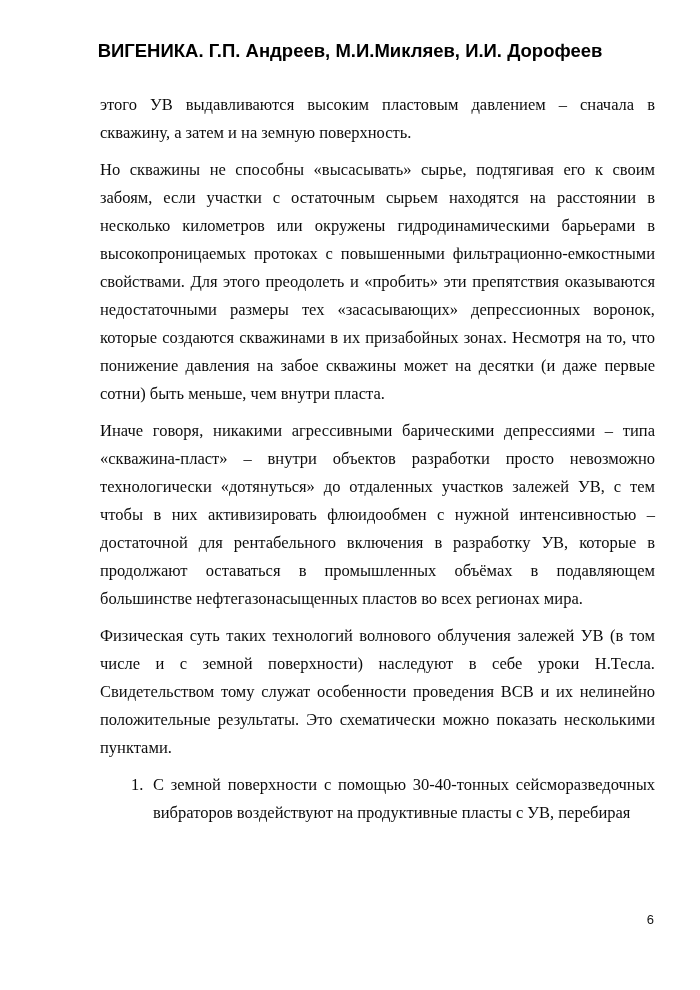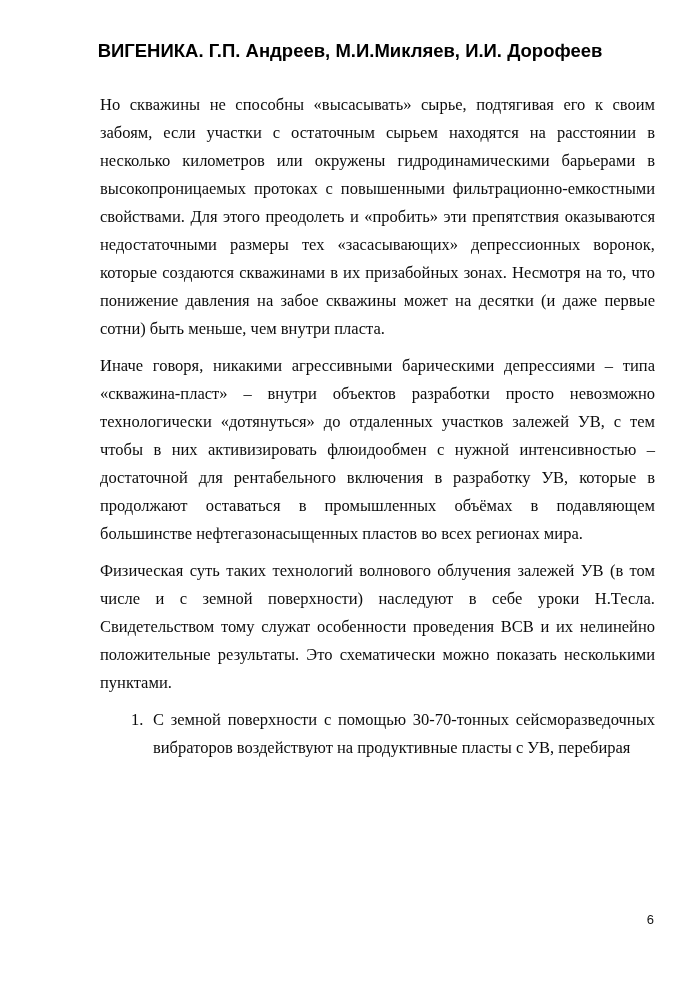--- a/index.html
+++ b/index.html
@@ -60,28 +60,29 @@
     color: #111111;
   }
 </style>
 </head>
 <body>
 
 <div class="page">
 
   <h1 class="doc-title">ВИГЕНИКА. Г.П. Андреев, М.И.Микляев, И.И. Дорофеев</h1>
 
+  <p class="para">этого УВ выдавливаются высоким пластовым давлением – сначала в скважину, а затем и на земную поверхность.</p>
 
   <p class="para">Но скважины не способны «высасывать» сырье, подтягивая его к своим забоям, если участки с остаточным сырьем находятся на расстоянии в несколько километров или окружены гидродинамическими барьерами в высокопроницаемых протоках с повышенными фильтрационно-емкостными свойствами. Для этого преодолеть и «пробить» эти препятствия оказываются недостаточными размеры тех «засасывающих» депрессионных воронок, которые создаются скважинами в их призабойных зонах. Несмотря на то, что понижение давления на забое скважины может на десятки (и даже первые сотни) быть меньше, чем внутри пласта.</p>
 
   <p class="para">Иначе говоря, никакими агрессивными барическими депрессиями – типа «скважина-пласт» – внутри объектов разработки просто невозможно технологически «дотянуться» до отдаленных участков залежей УВ, с тем чтобы в них активизировать флюидообмен с нужной интенсивностью – достаточной для рентабельного включения в разработку УВ, которые в продолжают оставаться в промышленных объёмах в подавляющем большинстве нефтегазонасыщенных пластов во всех регионах мира.</p>
 
 
   <p class="para">Физическая суть таких технологий волнового облучения залежей УВ (в том числе и с земной поверхности) наследуют в себе уроки Н.Тесла. Свидетельством тому служат особенности проведения ВСВ и их нелинейно положительные результаты. Это схематически можно показать несколькими пунктами.</p>
 
   <div class="numbered-item">
     <span class="list-marker">1.</span>
-    <span class="list-text">С земной поверхности с помощью 30-70-тонных сейсморазведочных вибраторов воздействуют на продуктивные пласты с УВ, перебирая</span>
+    <span class="list-text">С земной поверхности с помощью 30-40-тонных сейсморазведочных вибраторов воздействуют на продуктивные пласты с УВ, перебирая</span>
   </div>
 
   <div class="page-number">6</div>
 
 </div>
 
 </body></html>

